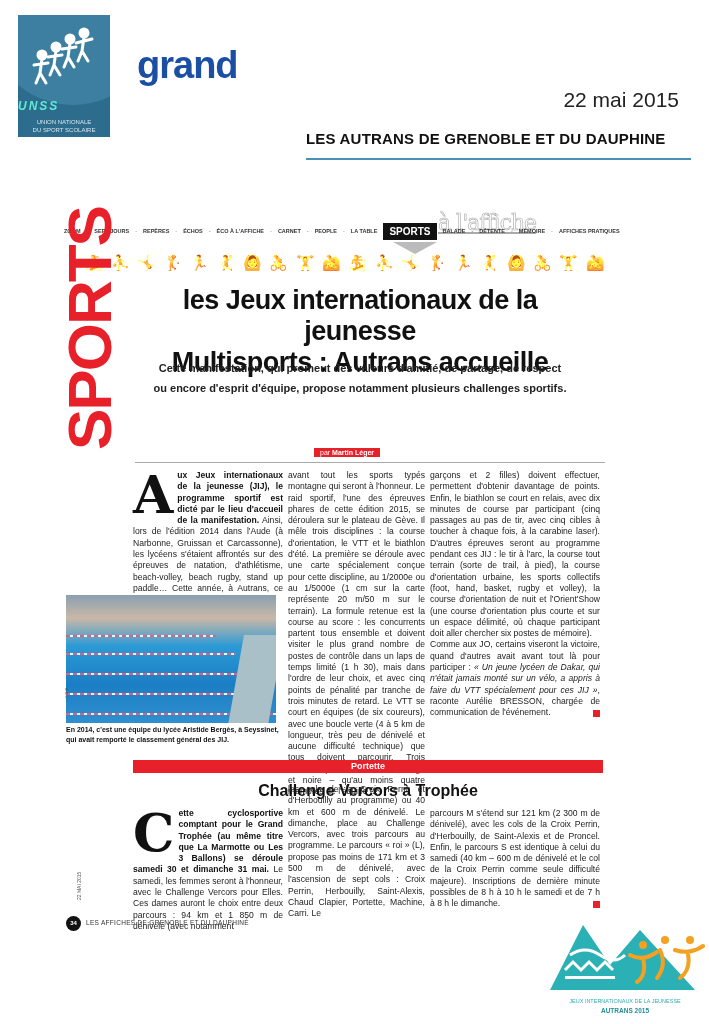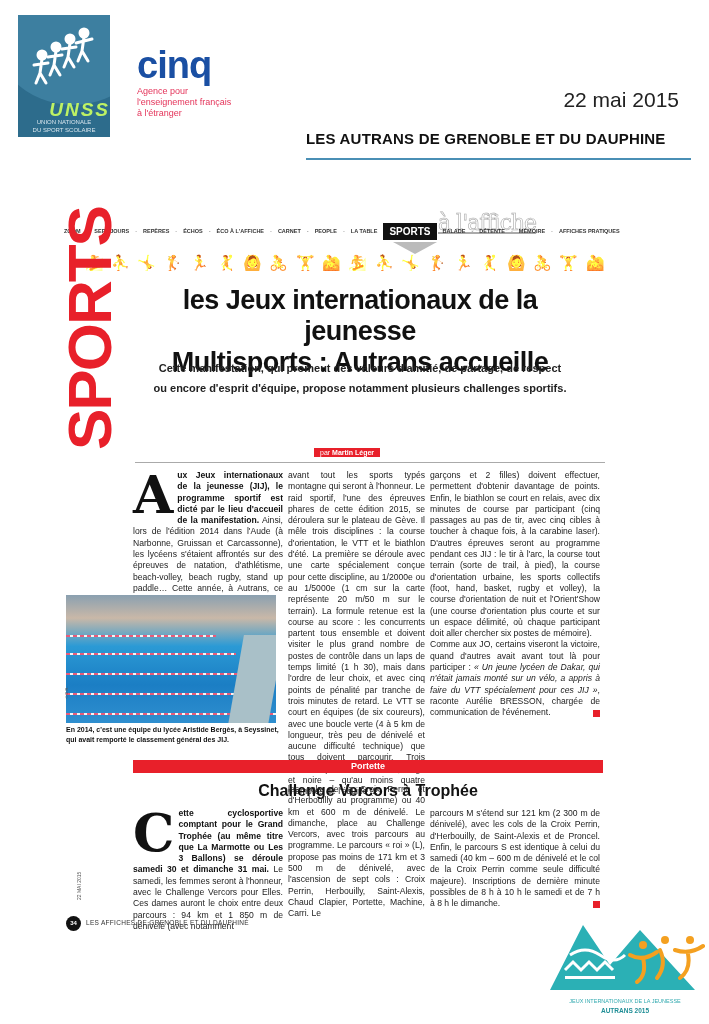--- a/index.html
+++ b/index.html
@@ -6,22 +6,22 @@
   body { width: 709px; height: 1024px; position: relative; overflow: hidden;
          font-family: "Liberation Sans", sans-serif; color: #222; }
   .abs { position: absolute; }
 
   
   .unss { left: 18px; top: 15px; width: 92px; height: 122px; background: #2d6c8c;
           overflow: hidden; }
   .unss .arc { position: absolute; left: -30px; top: -80px; width: 170px; height: 170px;
                border-radius: 50%; background: #3d7fa0; }
   .unss .figs { position: absolute; left: 10px; top: 10px; width: 70px; height: 70px; }
-  .unss .name { position: absolute; left: 0; right: 0; top: 84px; text-align: right;
-                color: #bef264; font-weight: bold; font-style: italic; font-size: 19px; letter-spacing: 2px; }
+  .unss .name { position: absolute; left: 0; right: 0; top: 84px; text-align: left;
+                color: #5eead4; font-weight: bold; font-style: italic; font-size: 12px; letter-spacing: 2px; }
   .unss .sub { position: absolute; left: 0; right: 0; top: 103px; text-align: center;
                color: #d8e6ee; font-size: 6px; line-height: 8px; }
   .aefe { left: 137px; top: 48px; }
   .aefe .logo { color: #1a4fa3; font-size: 38px; font-weight: bold; line-height: 34px; letter-spacing: -1px; }
   .aefe .tag { color: #e4345a; font-size: 9px; line-height: 11px; margin-top: 4px; }
   .date { right: 30px; top: 88px; font-size: 21px; color: #222; }
   .pubtitle { left: 306px; top: 130px; font-size: 15px; font-weight: bold; color: #111; letter-spacing: 0.2px; }
   .pubrule { left: 306px; top: 158px; width: 385px; height: 2px; background: #4a8fb5; }
 
   
@@ -100,26 +100,21 @@
     </g>
   </svg>
   <div class="name">UNSS</div>
   <div class="sub">
     <div>UNION NATIONALE</div>
     <div>DU SPORT SCOLAIRE</div>
   </div>
 </div>
 
 <div class="abs aefe">
-  <div class="logo">cinq</div>
-  <div class="tag">
-    <div>Agence pour</div>
-    <div>l'enseignement français</div>
-    <div>à l'étranger</div>
-  </div>
+  <div class="logo">grand</div>
 </div>
 
 <div class="abs date">22 mai 2015</div>
 <div class="abs pubtitle">LES AUTRANS DE GRENOBLE ET DU DAUPHINE</div>
 <div class="abs pubrule"></div>
 
 <div class="abs affiche">à l'affiche</div>
 <div class="abs nav">
   <span>ZOOM</span>
     <span class="sep">-</span>

